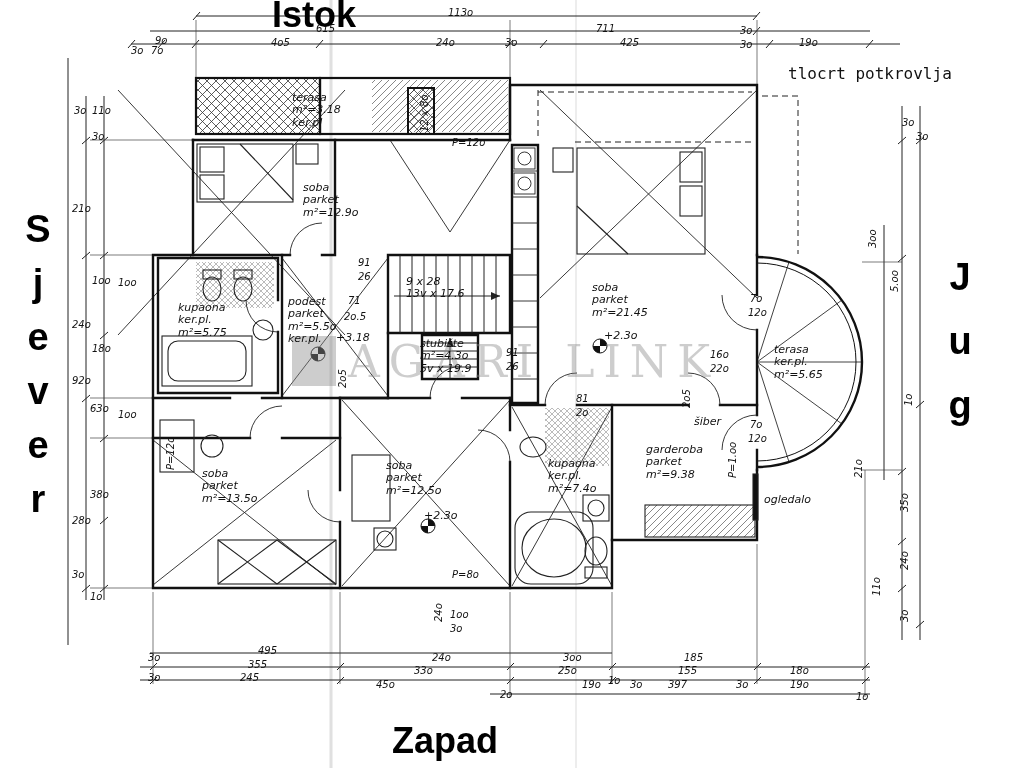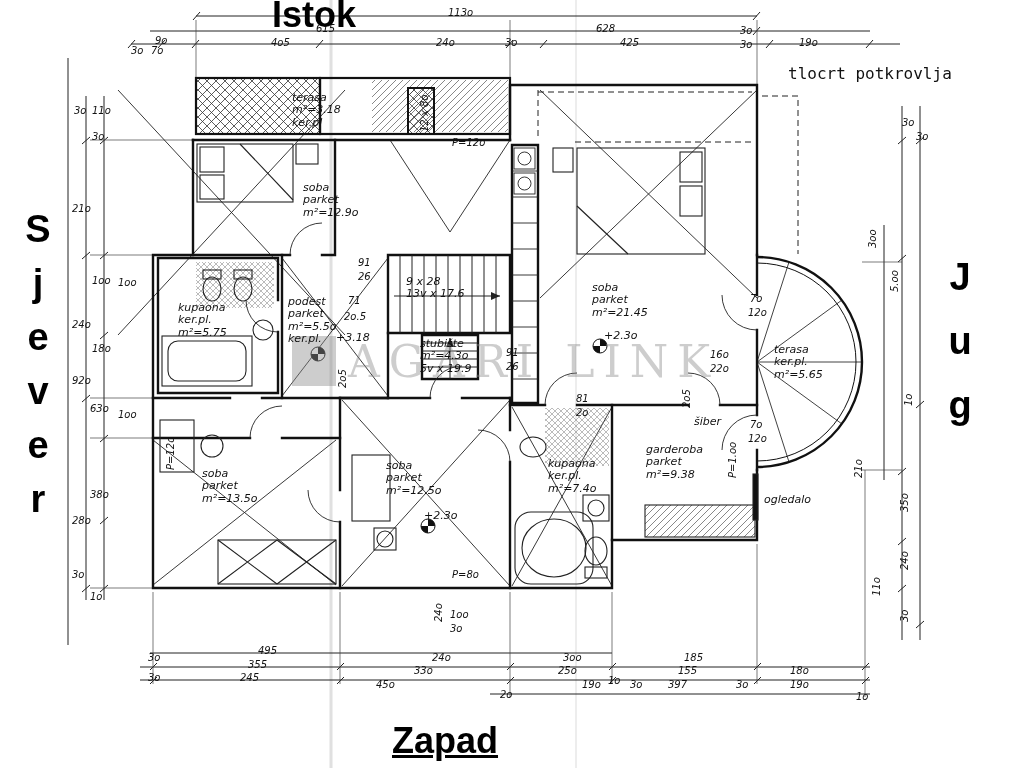--- a/index.html
+++ b/index.html
@@ -7,21 +7,21 @@
   .stage svg{position:absolute;left:0;top:0;}
   #labels{position:absolute;left:0;top:0;width:1024px;height:596px;pointer-events:none;font-style:italic;}
   .dim{position:absolute;font-size:10px;line-height:1;white-space:nowrap;transform-origin:0 0;color:#111;}
   .room{position:absolute;font-size:11px;line-height:1.12;white-space:nowrap;color:#111;}
   .compass-h{position:absolute;font-family:"Liberation Sans",sans-serif;font-weight:bold;font-size:36px;color:#000;}
   .compass-v{position:absolute;font-family:"Liberation Sans",sans-serif;font-weight:bold;font-size:38px;color:#000;
              writing-mode:vertical-lr;text-orientation:upright;}
   .sjever{left:16px;top:208px;letter-spacing:12px;}
   .jug{left:938px;top:256px;letter-spacing:22px;}
   .istok{left:272px;top:-6px;}
-  .zapad{left:392px;top:720px;text-decoration:underline;}
+  .zapad{left:392px;top:720px;}
   .title{position:absolute;left:788px;top:64px;font-family:"DejaVu Sans Mono",monospace;font-size:16px;color:#111;}
   .watermark{position:absolute;left:256px;top:336px;display:flex;gap:12px;opacity:.42;margin-left:36px;}
   .watermark .block{width:44px;height:50px;background:#8a8a8a;}
   .watermark .text{font-family:"DejaVu Serif",serif;font-size:44px;color:#8a8a8a;letter-spacing:9px;white-space:nowrap;}
 </style>
 </head>
 <body>
 
 <div class="stage">
 
@@ -230,21 +230,21 @@
   </svg>
 
   <div class="watermark">
     <div class="block"></div>
     <div class="text">AGARI LINK</div>
   </div>
 
   <div id="labels">
       <span class="dim" style="left: 448px; top: 8px;">113o</span>
       <span class="dim" style="left: 316px; top: 24px;">615</span>
-      <span class="dim" style="left: 596px; top: 24px;">628</span>
+      <span class="dim" style="left: 596px; top: 24px;">711</span>
       <span class="dim" style="left: 155px; top: 36px;">9o</span>
       <span class="dim" style="left: 131px; top: 46px;">3o</span>
       <span class="dim" style="left: 151px; top: 46px;">7o</span>
       <span class="dim" style="left: 271px; top: 38px;">4o5</span>
       <span class="dim" style="left: 436px; top: 38px;">24o</span>
       <span class="dim" style="left: 505px; top: 38px;">3o</span>
       <span class="dim" style="left: 620px; top: 38px;">425</span>
       <span class="dim" style="left: 740px; top: 26px;">3o</span>
       <span class="dim" style="left: 740px; top: 40px;">3o</span>
       <span class="dim" style="left: 799px; top: 38px;">19o</span>

